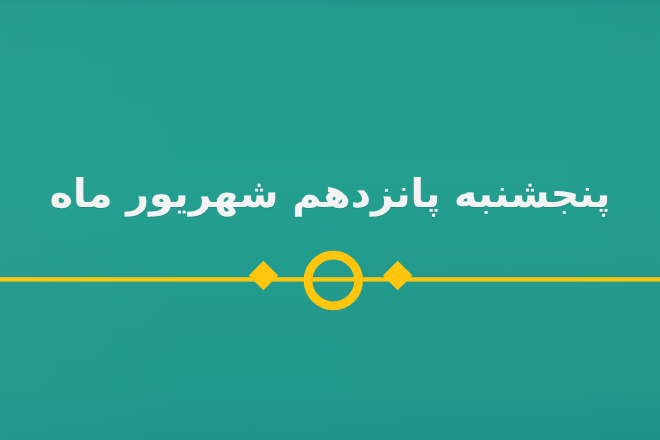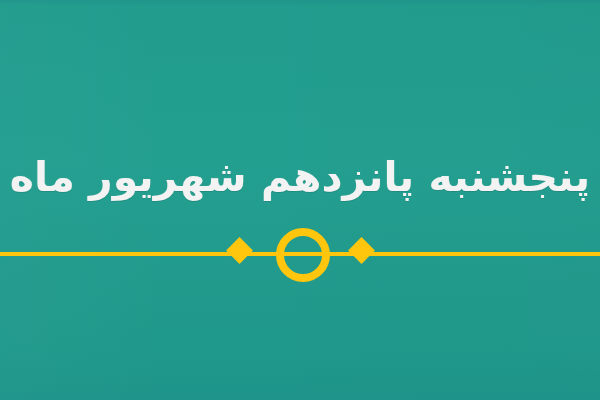--- a/index.html
+++ b/index.html
@@ -53,21 +53,21 @@
     align-items: center;
     justify-content: center;
     padding: 0 8px;
     box-sizing: border-box;
   }
 
   .headline {
     direction: rtl;
     unicode-bidi: bidi-override;
     color: #f2f3f2;
-    font-size: 41px;
+    font-size: 36px;
     font-weight: 700;
     line-height: 1.18;
     letter-spacing: 0px;
     white-space: nowrap;
     text-align: center;
     text-shadow:
       0 1px 0 rgba(20,110,100,0.35),
       0 0 1px rgba(255,255,255,0.28);
   }
 

